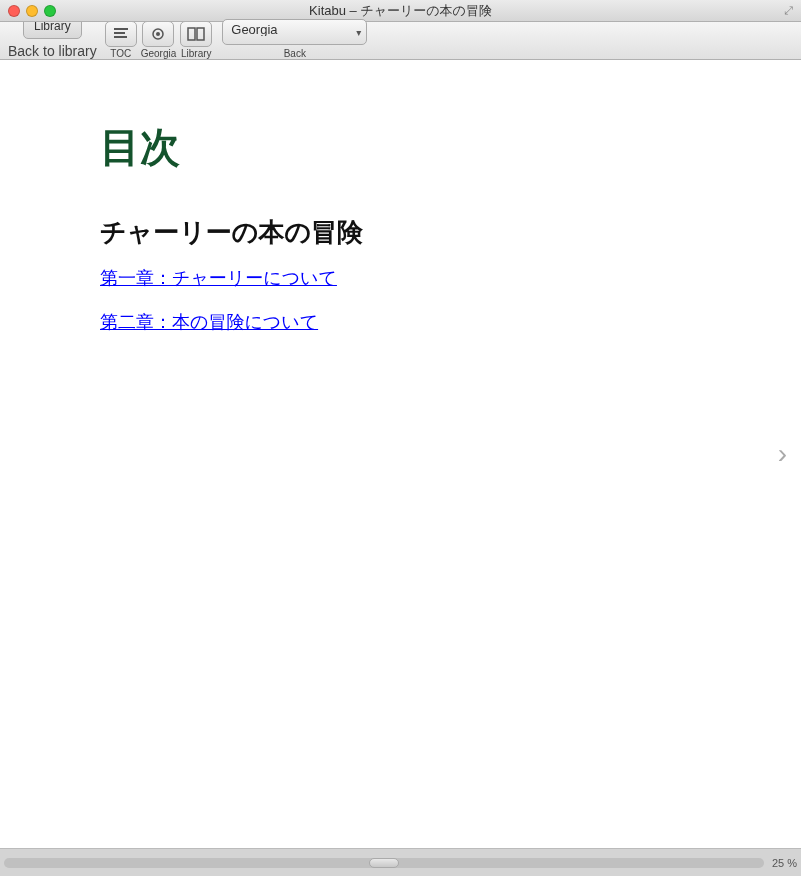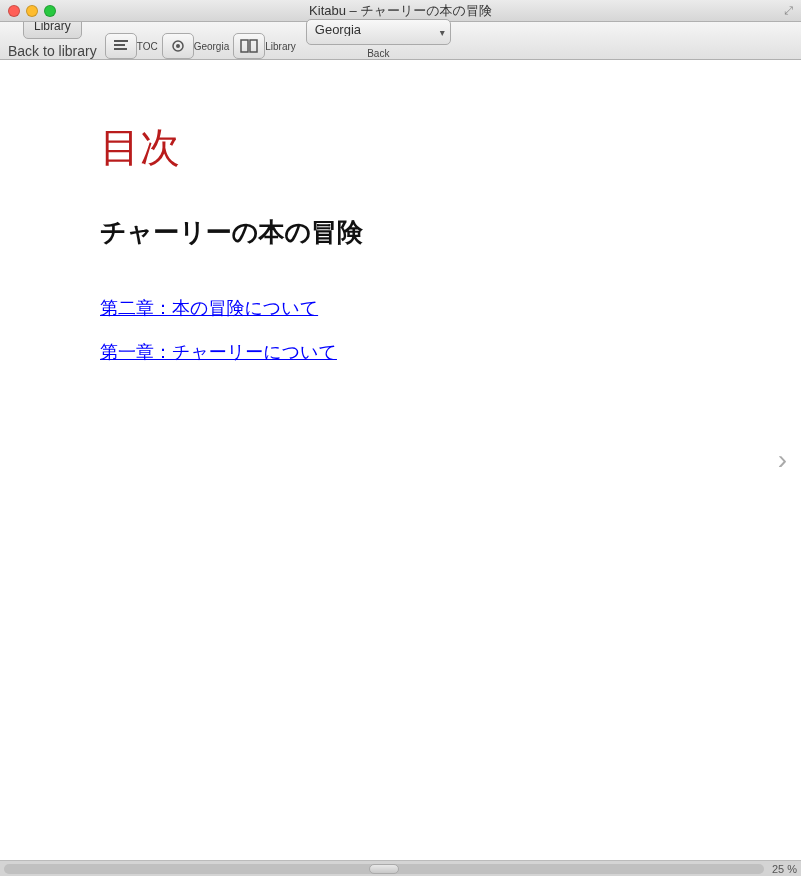--- a/index.html
+++ b/index.html
@@ -65,21 +65,21 @@
       flex-shrink: 0;
     }
     .toolbar-group {
       display: flex;
       flex-direction: column;
       align-items: center;
       gap: 2px;
     }
     .toolbar-btn {
       display: flex;
-      flex-direction: row;
+      flex-direction: column;
       align-items: center;
       cursor: pointer;
       margin-top: 12px;
     }
     .toolbar-btn-icon {
       width: 32px;
       height: 26px;
       background: linear-gradient(to bottom, #f8f8f8, #ddd);
       border: 1px solid #aaa;
       border-radius: 5px;
@@ -162,31 +162,31 @@
       right: 0;
       bottom: 20px;
       background: white;
       overflow: hidden;
       padding: 60px 80px 60px 100px;
     }
 
     .toc-heading {
       font-size: 40px;
       font-family: Georgia, serif;
-      font-weight: normal;
-      color: #b91c1c;
+      font-weight: bold;
+      color: #14532d;
       margin-bottom: 40px;
     }
 
     .book-title {
       font-size: 26px;
       font-family: Georgia, serif;
       font-weight: bold;
       color: #111;
-      margin-bottom: 46px;
+      margin-bottom: 16px;
     }
 
     .toc-link {
       display: block;
       font-size: 18px;
       font-family: Georgia, serif;
       color: #00f;
       text-decoration: underline;
       margin-bottom: 20px;
       cursor: pointer;
@@ -199,21 +199,21 @@
       top: 50%;
       transform: translateY(-50%);
       font-size: 28px;
       color: #aaa;
       cursor: pointer;
       user-select: none;
     }
 
     
     .scroll-bar-area {
-      height: 16px;
+      height: 28px;
       background: #d4d4d4;
       border-top: 1px solid #bbb;
       display: flex;
       align-items: center;
       position: relative;
       padding: 0 4px;
       flex-shrink: 0;
     }
     .scroll-track {
       flex: 1;
@@ -308,22 +308,22 @@
       <span class="font-select-arrow">▾</span>
     </div>
     <span class="toolbar-btn-label">Back</span>
   </div>
 </div>
 
 <div class="main-area">
   <div class="content-page">
     <h1 class="toc-heading">目次</h1>
     <h2 class="book-title">チャーリーの本の冒険</h2>
+    <a class="toc-link">第一章：チャーリーについて</a>
     <a class="toc-link">第二章：本の冒険について</a>
-    <a class="toc-link">第一章：チャーリーについて</a>
   </div>
 
   <div class="next-arrow">›</div>
 </div>
 
 <div class="scroll-bar-area">
   <div class="scroll-track">
     <div class="scroll-thumb"></div>
   </div>
   <span class="scroll-percent">25 %</span>

